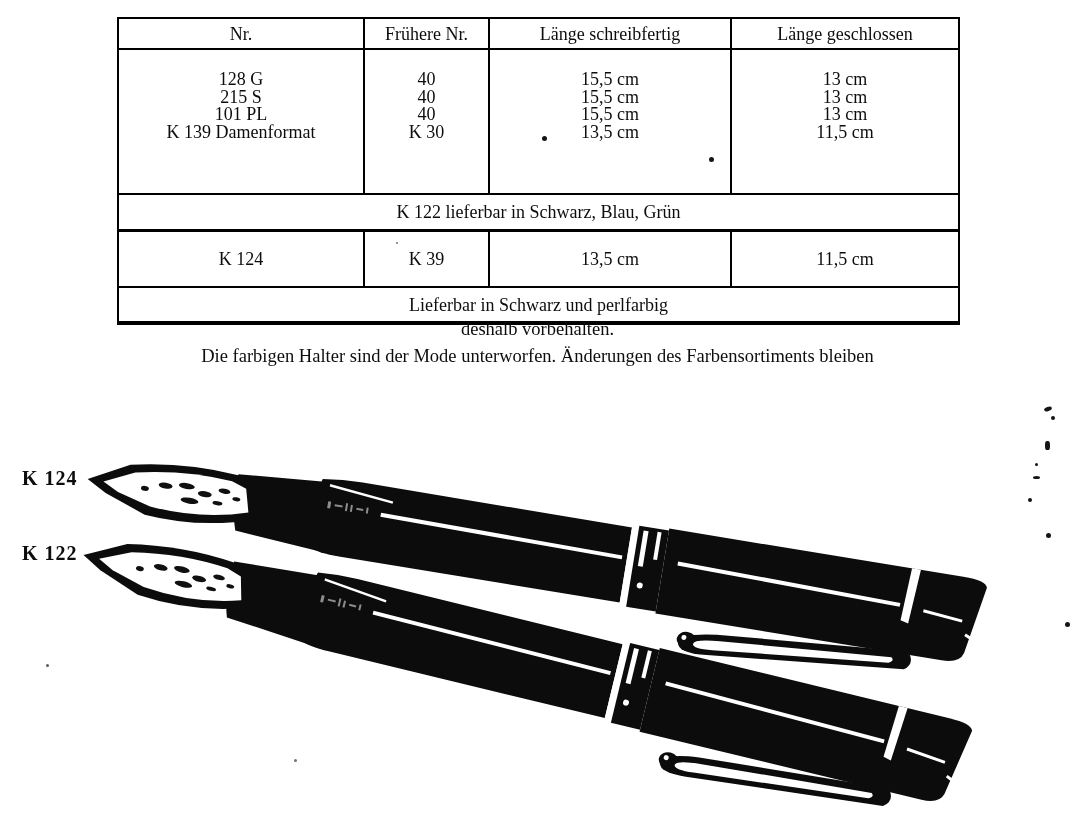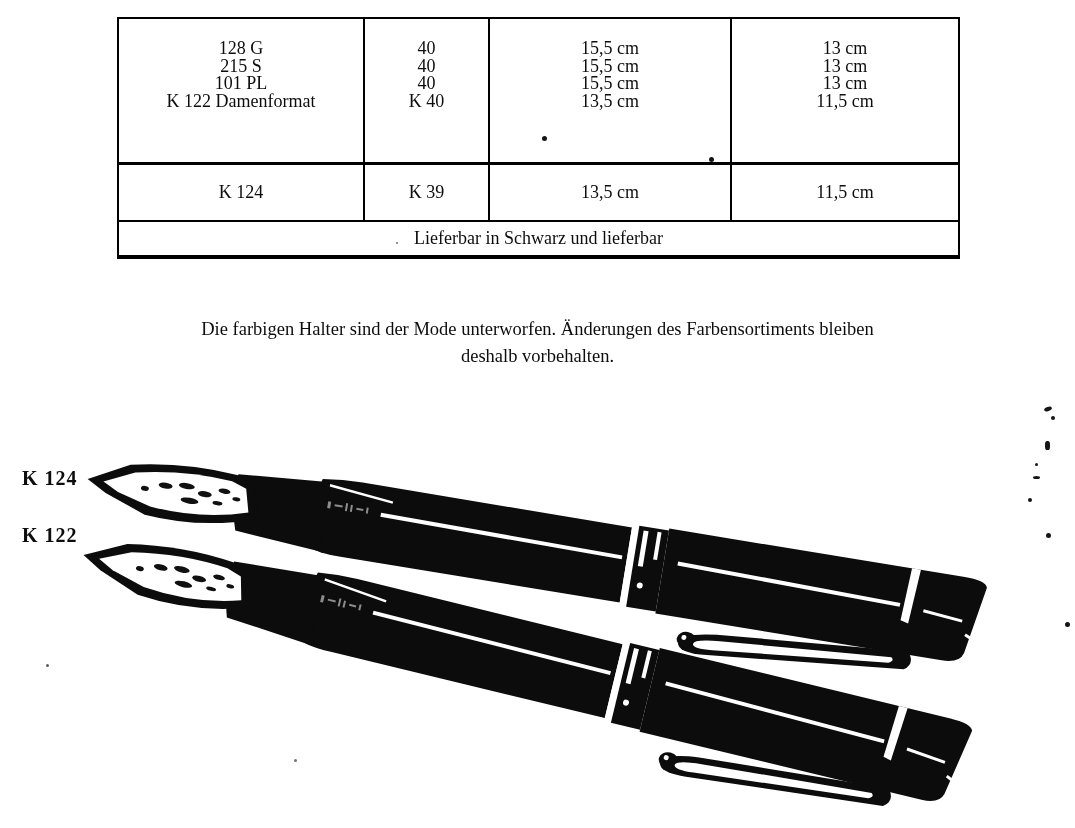--- a/index.html
+++ b/index.html
@@ -20,82 +20,91 @@
   .w1{width:246px;} .w2{width:125px;} .w3{width:242px;} .w4{width:228px;}
 
   
   #caption{position:absolute;left:0;top:316px;width:1075px;text-align:center;
            font-size:18.5px;line-height:27px;}
 
   
   .pen-label{position:absolute;left:22px;width:70px;font-size:20px;font-weight:bold;
              letter-spacing:1px;}
   #label-k124{top:467px;}
-  #label-k122{top:524px;}
+  #label-k122{top:542px;}
 
   
   #pens{position:absolute;left:0;top:390px;}
 
   
   .speck{position:absolute;background:#151515;border-radius:50%;}
 </style>
 </head>
 <body>
 
 <div id="page">
 
   <table id="spec-table">
     <colgroup>
         <col class="w1">
         <col class="w2">
         <col class="w3">
         <col class="w4">
       </colgroup>
     <tbody>
+        <tr class="hdr">
+      <td class="hdr">Nr.</td>
+      <td class="hdr">Frühere Nr.</td>
+      <td class="hdr">Länge schreibfertig</td>
+      <td class="hdr">Länge geschlossen</td>
+    </tr>
     <tr>
       <td class="block">
         <div>128 G</div>
         <div>215 S</div>
         <div>101 PL</div>
-        <div>K 122 Damenformat</div>
+        <div>K 139 Damenformat</div>
       </td>
       <td class="block">
         <div>40</div>
         <div>40</div>
         <div>40</div>
-        <div>K 40</div>
+        <div>K 30</div>
       </td>
       <td class="block">
         <div>15,5 cm</div>
         <div>15,5 cm</div>
         <div>15,5 cm</div>
         <div>13,5 cm</div>
       </td>
       <td class="block">
         <div>13 cm</div>
         <div>13 cm</div>
         <div>13 cm</div>
         <div>11,5 cm</div>
       </td>
     </tr>
+    <tr class="note-row">
+      <td colspan="4">K 122 lieferbar in Schwarz, Blau, Grün</td>
+    </tr>
     <tr class="k124-row">
       <td class="thick-top">K 124</td>
       <td class="thick-top">K 39</td>
       <td class="thick-top">13,5 cm</td>
       <td class="thick-top">11,5 cm</td>
     </tr>
     <tr class="note-row">
-      <td colspan="4">Lieferbar in Schwarz und lieferbar</td>
+      <td colspan="4">Lieferbar in Schwarz und perlfarbig</td>
     </tr>
   </tbody>
     </table>
 
   <div id="caption">
+    <div>deshalb vorbehalten.</div>
     <div>Die farbigen Halter sind der Mode unterworfen. Änderungen des Farbensortiments bleiben</div>
-    <div>deshalb vorbehalten.</div>
   </div>
 
   <div class="pen-label" id="label-k124">K 124</div>
   <div class="pen-label" id="label-k122">K 122</div>
 
   <svg id="pens" width="1075" height="438" viewBox="0 390 1075 438">
     <defs>
       <g id="pen" fill="#0c0c0c" stroke="none">
 
         <path d="M232,-36 Q252,-39 272,-39 L545,-38 L545,38 L262,38 Q238,38 230,33 Q221,-2 232,-36 Z"></path>

